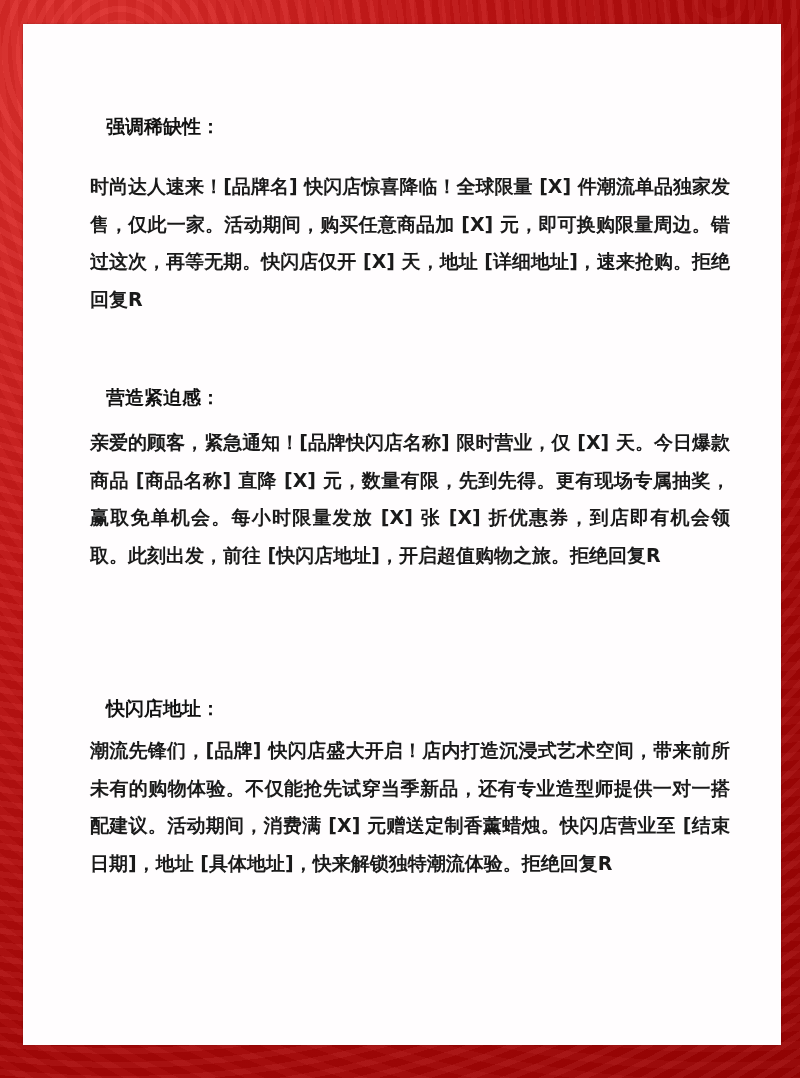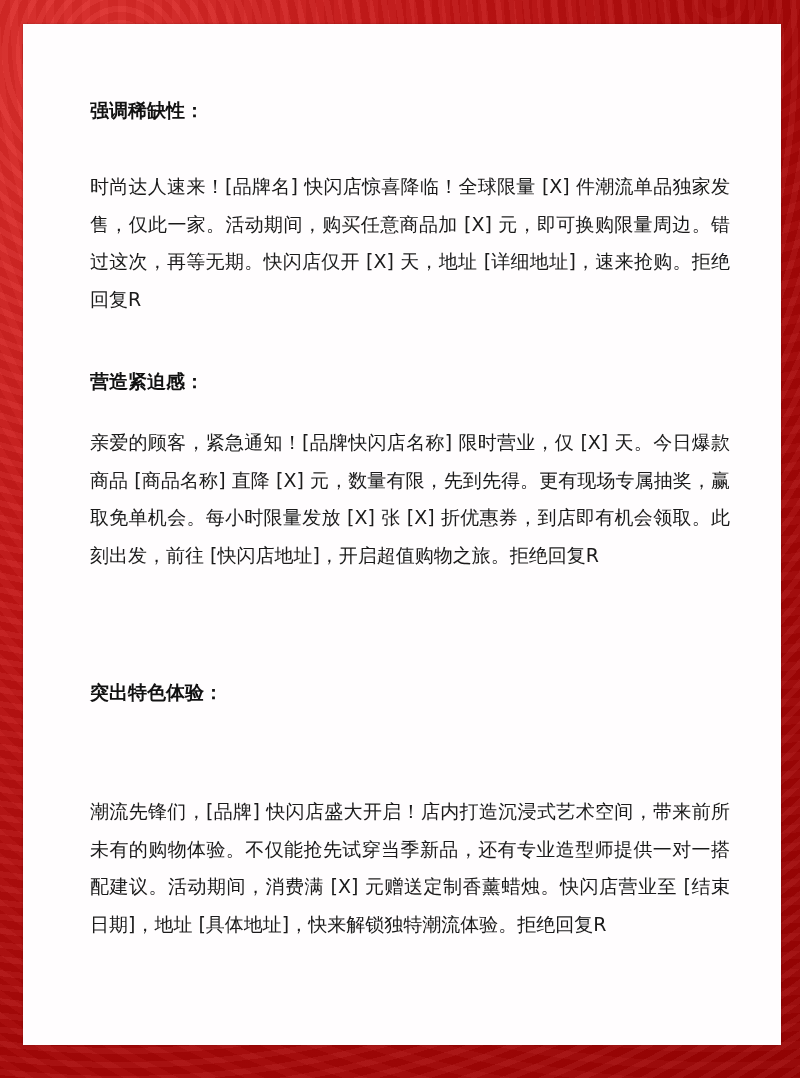--- a/index.html
+++ b/index.html
@@ -17,45 +17,45 @@
       opacity: 0.8;
     }
     .card {
       position: absolute; left: 23px; top: 24px; width: 758px; height: 1021px;
       background: #fffdfe;
       box-shadow: 0 0 2px rgba(0,0,0,0.25);
     }
     .section { position: absolute; left: 67px; width: 640px; }
     .heading {
       font-size: 19px; font-weight: bold; color: #111;
-      line-height: 26px; margin: 0;
+      line-height: 26px; margin: 16px;
     }
     .body-text {
       font-size: 19px; color: #1a1a1a;
       line-height: 37.7px; margin: 0;
-      text-align: justify; text-justify: inter-character;
+      text-align: justify; text-justify: inter-character; font-weight: bold;
     }
     .s1 .heading { position: absolute; top: 73px; }
     .s1 .body-text { position: absolute; top: 144px; }
     .s2 .heading { position: absolute; top: 344px; text-align: center; }
     .s2 .body-text { position: absolute; top: 400px; }
     .s3 .heading { position: absolute; top: 655px; }
-    .s3 .body-text { position: absolute; top: 769px; }
+    .s3 .body-text { position: absolute; top: 708px; }
   </style>
 </head>
 <body>
 
 <div class="bg-swirl"></div>
 
 <div class="card">
   <div class="section s1">
     <h2 class="heading">强调稀缺性：</h2>
     <p class="body-text">时尚达人速来！[品牌名] 快闪店惊喜降临！全球限量 [X] 件潮流单品独家发售，仅此一家。活动期间，购买任意商品加 [X] 元，即可换购限量周边。错过这次，再等无期。快闪店仅开 [X] 天，地址 [详细地址]，速来抢购。拒绝回复R</p>
   </div>
   <div class="section s2">
     <h2 class="heading">营造紧迫感：</h2>
     <p class="body-text">亲爱的顾客，紧急通知！[品牌快闪店名称] 限时营业，仅 [X] 天。今日爆款商品 [商品名称] 直降 [X] 元，数量有限，先到先得。更有现场专属抽奖，赢取免单机会。每小时限量发放 [X] 张 [X] 折优惠券，到店即有机会领取。此刻出发，前往 [快闪店地址]，开启超值购物之旅。拒绝回复R</p>
   </div>
   <div class="section s3">
-    <h2 class="heading">突出特色体验：</h2>
+    <h2 class="heading">快闪店地址：</h2>
     <p class="body-text">潮流先锋们，[品牌] 快闪店盛大开启！店内打造沉浸式艺术空间，带来前所未有的购物体验。不仅能抢先试穿当季新品，还有专业造型师提供一对一搭配建议。活动期间，消费满 [X] 元赠送定制香薰蜡烛。快闪店营业至 [结束日期]，地址 [具体地址]，快来解锁独特潮流体验。拒绝回复R</p>
   </div>
 </div>
 
 </body></html>

